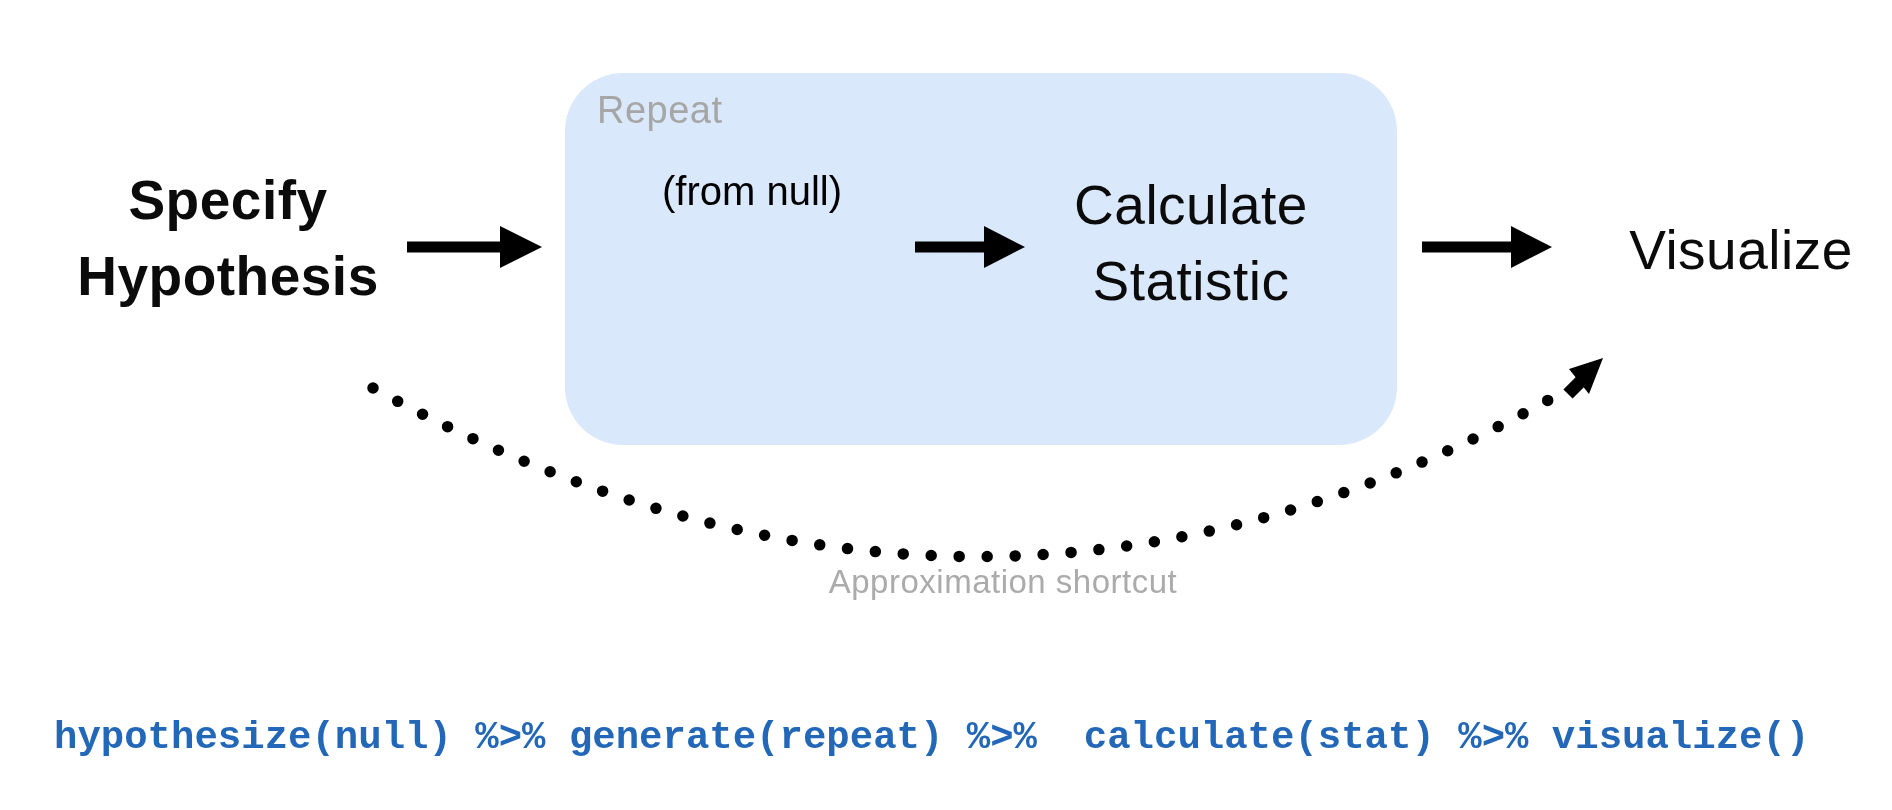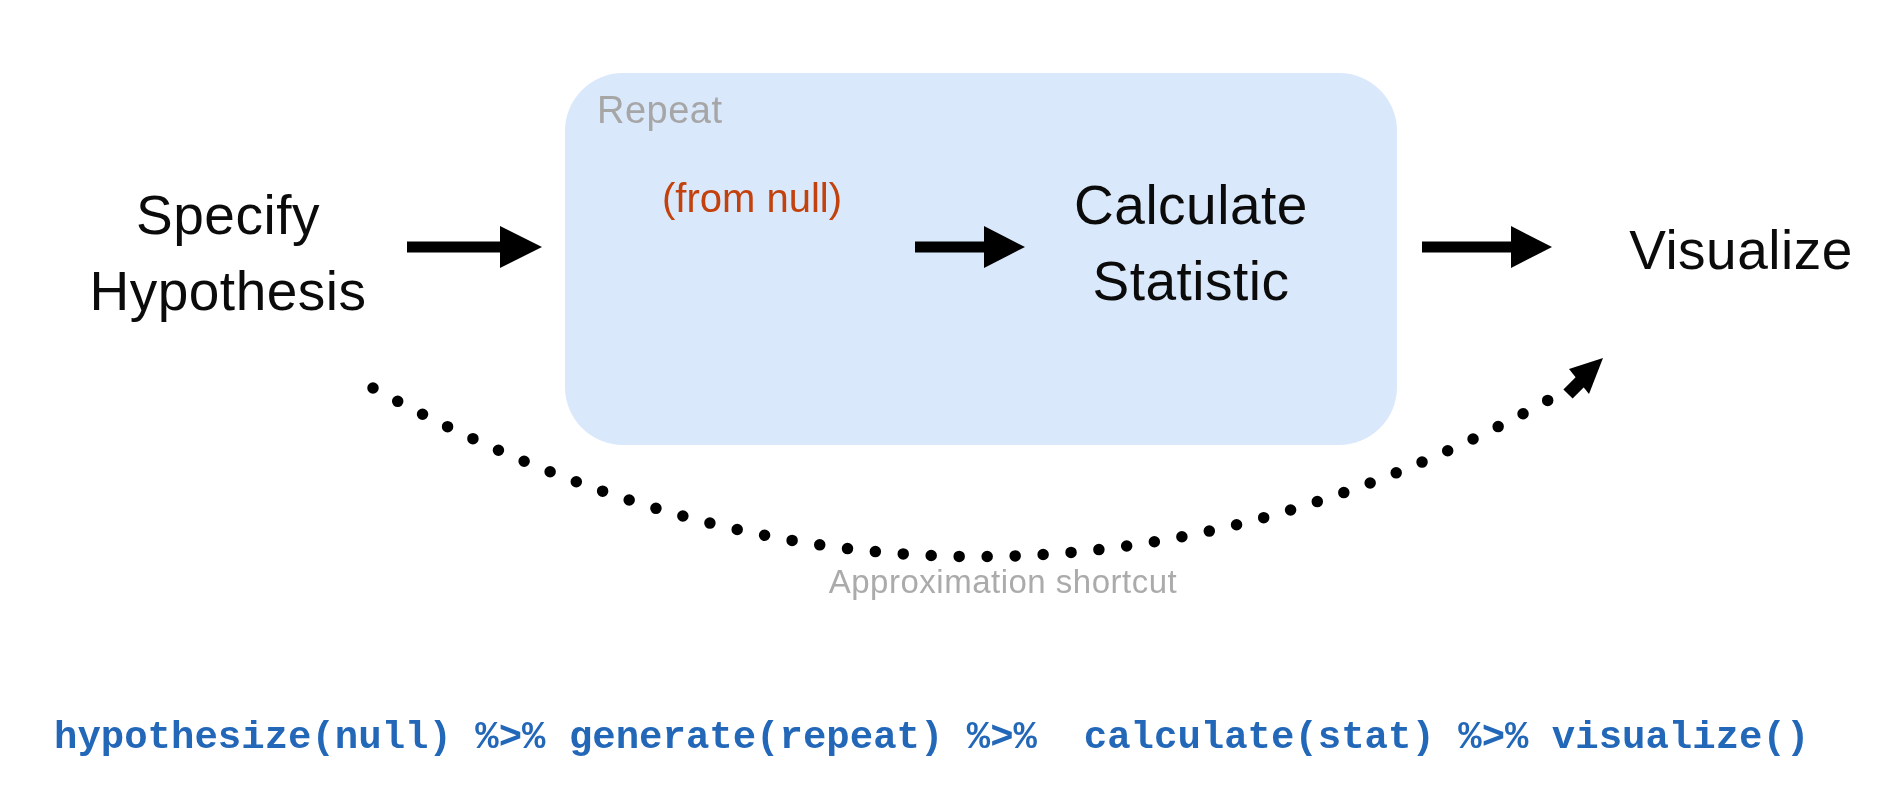--- a/index.html
+++ b/index.html
@@ -20,23 +20,23 @@
     line-height: 76px;
     font-weight: 400;
     text-align: center;
     white-space: pre-line;
     color: #0b0b0b;
     letter-spacing: 0.5px;
   }
   .node-sublabel {
     font-size: 40px;
     line-height: 41px;
-    margin-top: 8px;
+    margin-top: 1px;
     text-align: center;
-    color: #c2410c;
+    color: #000000;
   }
 
   
   .repeat-box {
     left: 565px; top: 73px;
     width: 832px; height: 372px;
     background: #d9e8fa;
     border-radius: 58px;
   }
   .repeat-label {
@@ -60,21 +60,21 @@
   .code-line {
     left: 54px; top: 715px;
     font-family: "Liberation Mono", "DejaVu Sans Mono", monospace;
     font-size: 39px;
     line-height: 46px;
     font-weight: bold;
     color: #2368b8;
     white-space: pre;
   }
 
-  .node-specify   { left: 68px;   top: 177px; width: 320px; }
+  .node-specify   { left: 68px;   top: 162px; width: 320px; font-weight: bold; }
   .node-generate  { left: 592px;  top: 170px; width: 320px; }
   .node-calculate { left: 1031px; top: 167px; width: 320px; text-align: center; }
   .node-visualize { left: 1581px; top: 212px; width: 320px; }
 
   svg.overlay { position: absolute; left: 0; top: 0; pointer-events: none; }
 </style>
 </head>
 <body>
 
 <div class="canvas">

